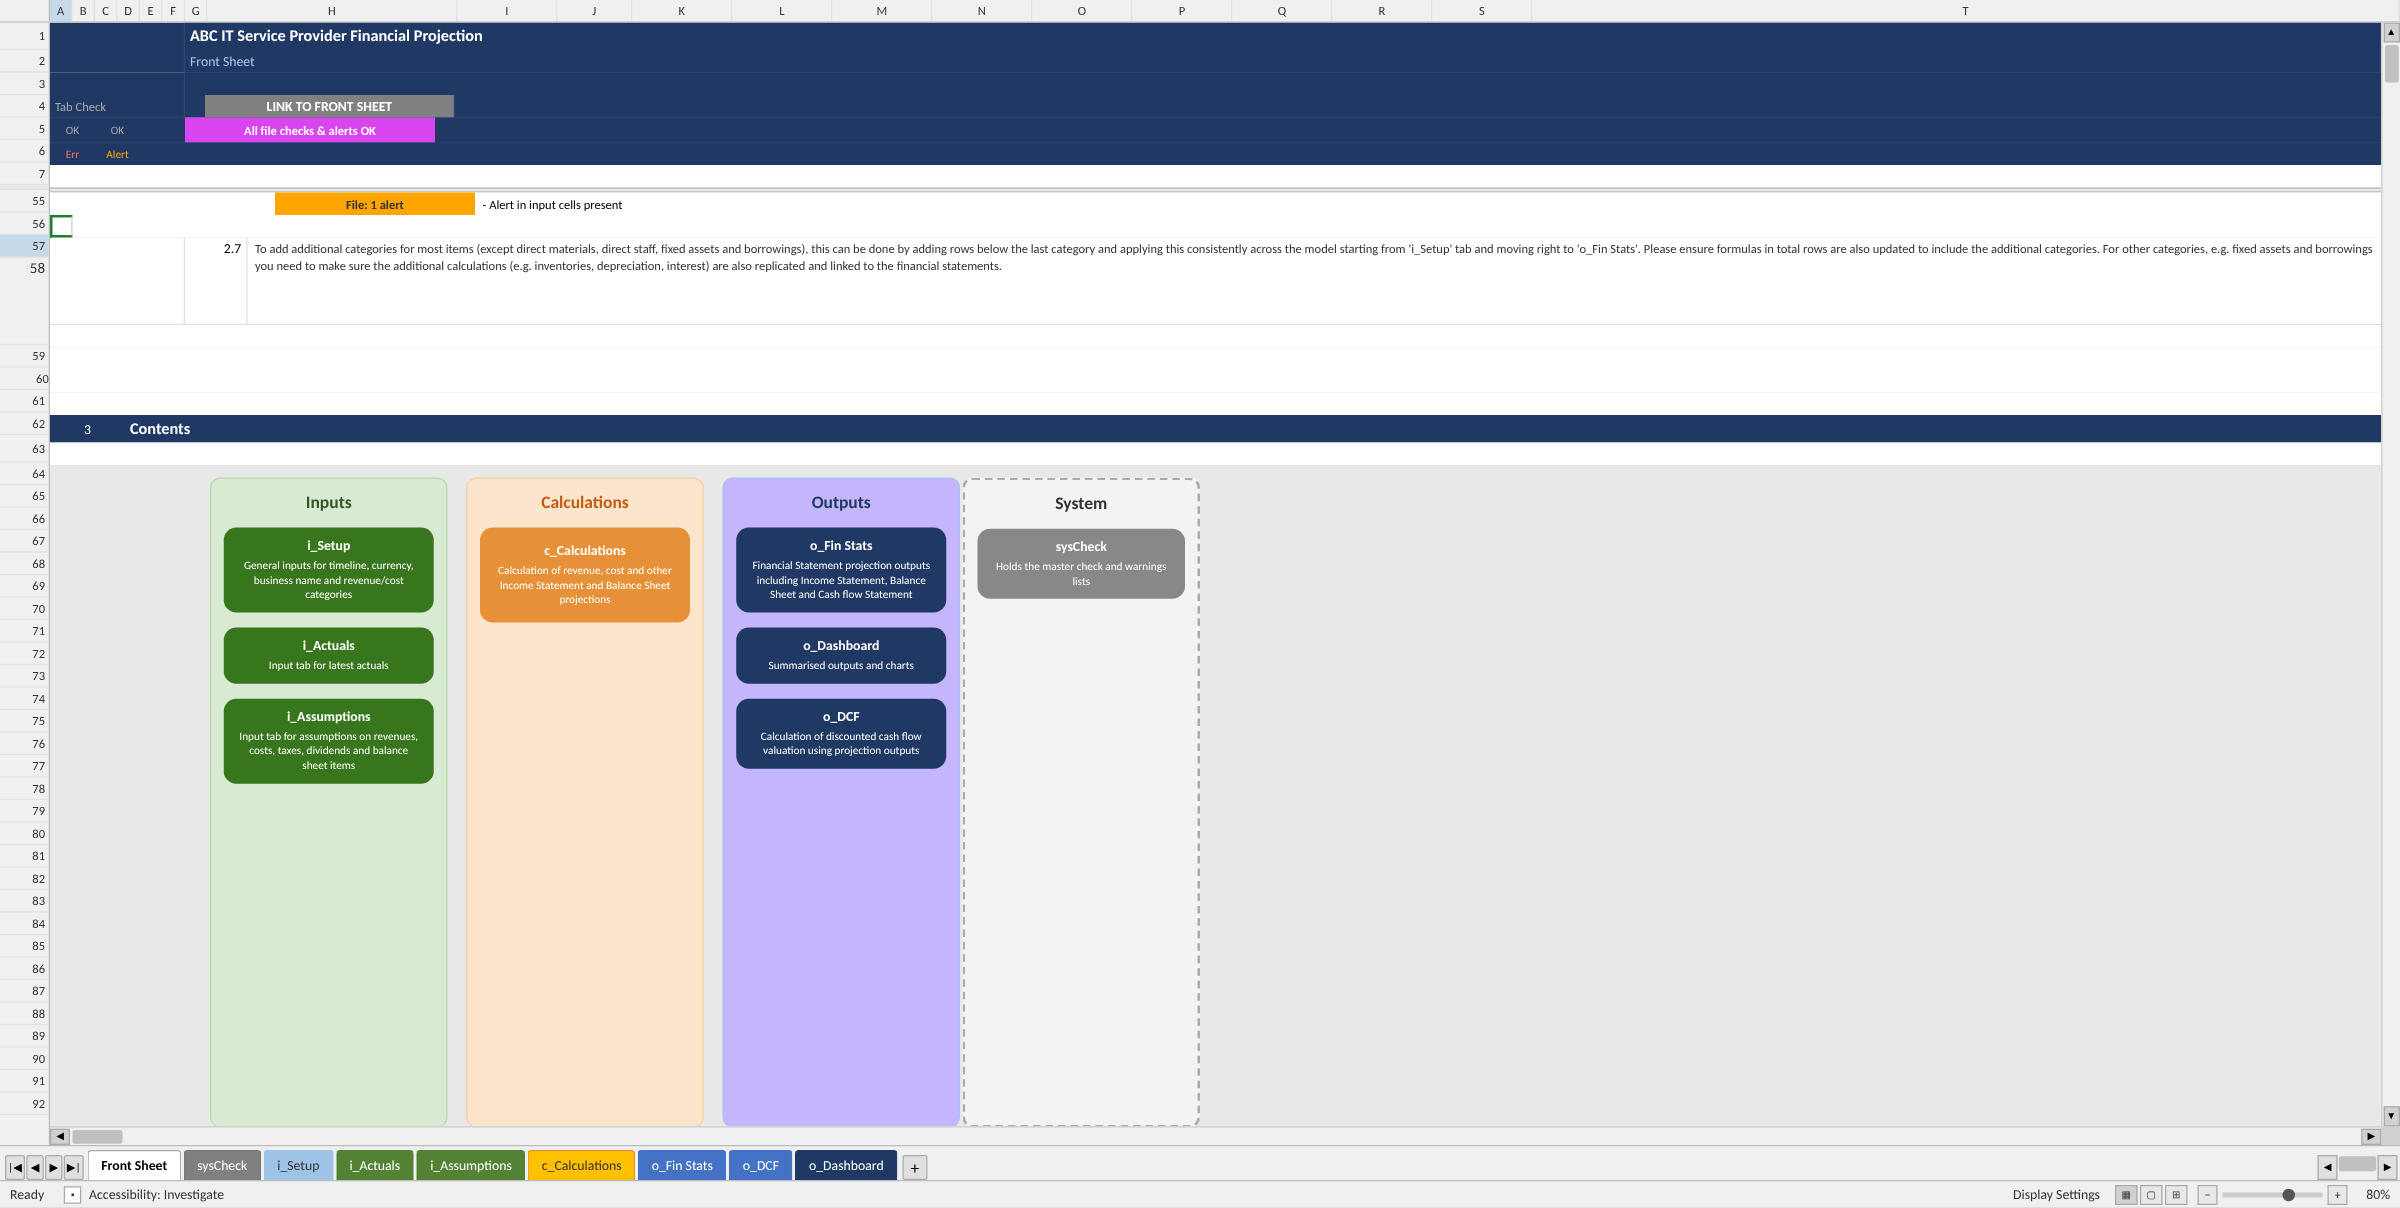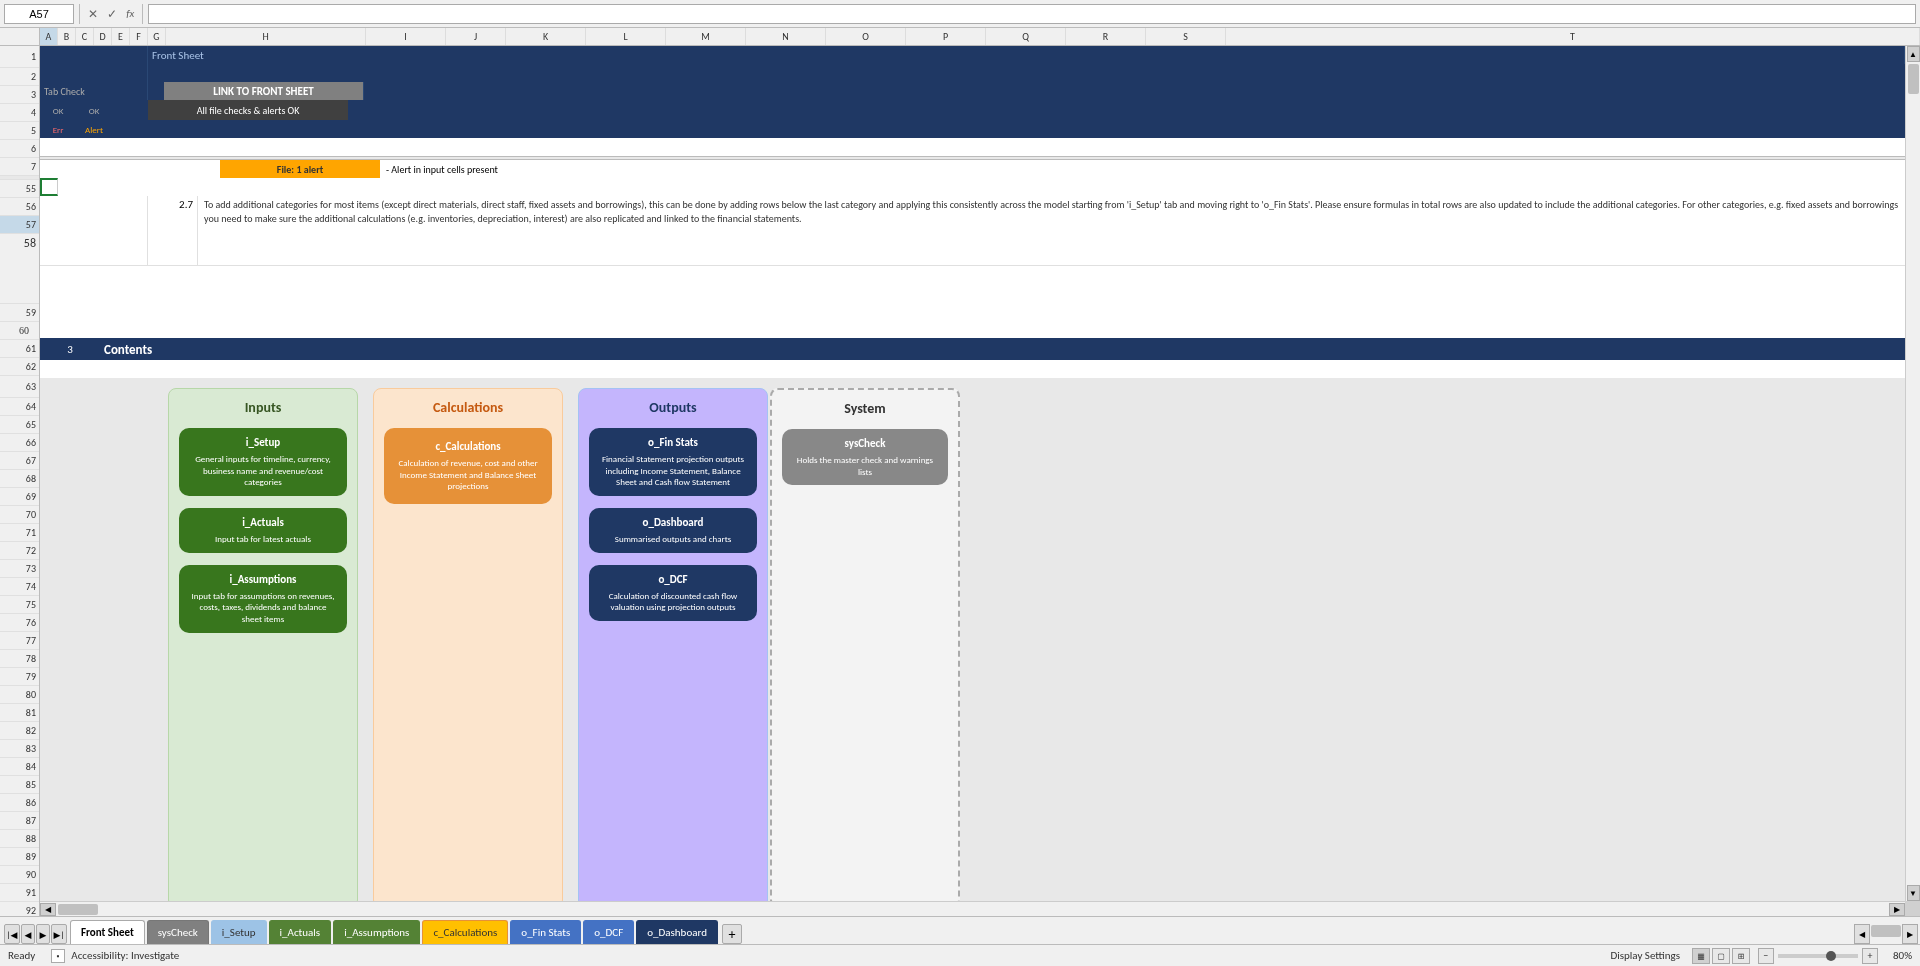--- a/index.html
+++ b/index.html
@@ -12,29 +12,20 @@
       overflow: hidden;
       display: flex;
       flex-direction: column;
     }
   </style>
 </head>
 <body>
 
 <div style="display:flex;flex-direction:column;height:966px;width:1920px;background:#d0d0d0;">
 
-  <div style="height:28px;background:#f0f0f0;display:flex;align-items:center;border-bottom:1px solid #bbb;padding:0 4px;gap:3px;flex-shrink:0;">
-    <input value="A57" style="width: 70px; height: 20px; border: 1px solid rgb(170, 170, 170); font-size: 11px; padding: 0px 3px; text-align: center;">
-    <div style="width:1px;height:20px;background:#bbb;margin:0 2px;"></div>
-    <span style="font-size:12px;color:#666;cursor:pointer;padding:0 3px;">✕</span>
-    <span style="font-size:12px;color:#666;cursor:pointer;padding:0 3px;">✓</span>
-    <span style="font-size:11px;color:#666;font-style:italic;cursor:pointer;padding:0 3px;">fx</span>
-    <div style="width:1px;height:20px;background:#bbb;margin:0 2px;"></div>
-    <input style="flex: 1 1 0%; height: 20px; border: 1px solid rgb(170, 170, 170); font-size: 11px; padding: 0px 4px;" value="">
-  </div>
 
   <div style="flex:1;display:flex;flex-direction:column;overflow:hidden;">
 
     <div style="display:flex;flex-shrink:0;height:18px;background:#f0f0f0;border-bottom:1px solid #bbb;">
       <div style="width:40px;flex-shrink:0;border-right:1px solid #bbb;background:#f0f0f0;"></div>
 
       <div style="width:18px;flex-shrink:0;border-right:1px solid #ddd;text-align:center;font-size:10px;color:#333;display:flex;align-items:center;justify-content:center;background:#c5d9e8;">A</div>
       <div style="width:18px;flex-shrink:0;border-right:1px solid #ddd;text-align:center;font-size:10px;color:#333;display:flex;align-items:center;justify-content:center;background:#f0f0f0;">B</div>
       <div style="width:18px;flex-shrink:0;border-right:1px solid #ddd;text-align:center;font-size:10px;color:#333;display:flex;align-items:center;justify-content:center;background:#f0f0f0;">C</div>
       <div style="width:18px;flex-shrink:0;border-right:1px solid #ddd;text-align:center;font-size:10px;color:#333;display:flex;align-items:center;justify-content:center;background:#f0f0f0;">D</div>
@@ -67,21 +58,21 @@
         <div style="height:18px;border-bottom:1px solid #e0e0e0;text-align:right;padding-right:3px;font-size:10px;color:#333;display:flex;align-items:center;justify-content:flex-end;">6</div>
 
         <div style="height:18px;border-bottom:1px solid #e0e0e0;text-align:right;padding-right:3px;font-size:10px;color:#333;display:flex;align-items:center;justify-content:flex-end;">7</div>
 
         <div style="height:4px;background:#e8e8e8;border-bottom:1px solid #e0e0e0;"></div>
         <div style="height:18px;border-bottom:1px solid #e0e0e0;text-align:right;padding-right:3px;font-size:10px;color:#333;display:flex;align-items:center;justify-content:flex-end;">55</div>
         <div style="height:18px;border-bottom:1px solid #e0e0e0;text-align:right;padding-right:3px;font-size:10px;color:#333;display:flex;align-items:center;justify-content:flex-end;">56</div>
         <div style="height:18px;border-bottom:1px solid #e0e0e0;text-align:right;padding-right:3px;font-size:10px;color:#333;background:#c5d9e8;display:flex;align-items:center;justify-content:flex-end;">57</div>
         <div style="height:70px;border-bottom:1px solid #e0e0e0;text-align:right;padding-right:3px;font-size:12px;color:#333;display:flex;align-items:flex-start;justify-content:flex-end;padding-top:2px;">58</div>
         <div style="height:18px;border-bottom:1px solid #e0e0e0;text-align:right;padding-right:3px;font-size:10px;color:#333;display:flex;align-items:center;justify-content:flex-end;">59</div>
-        <div style="height:18px;border-bottom:1px solid #e0e0e0;text-align:right;padding-right:10px;font-size:10px;color:#333;display:flex;align-items:center;justify-content:flex-end;font-family:Liberation Serif, serif;">60</div>
+        <div style="height:18px;border-bottom:1px solid #e0e0e0;text-align:right;padding-right:0;font-size:10px;color:#333;display:flex;align-items:center;justify-content:flex-end;">60</div>
         <div style="height:18px;border-bottom:1px solid #e0e0e0;text-align:right;padding-right:3px;font-size:10px;color:#333;display:flex;align-items:center;justify-content:flex-end;">61</div>
         <div style="height:18px;border-bottom:1px solid #e0e0e0;text-align:right;padding-right:3px;font-size:10px;color:#333;display:flex;align-items:center;justify-content:flex-end;">62</div>
         <div style="height:22px;border-bottom:1px solid #e0e0e0;text-align:right;padding-right:3px;font-size:10px;color:#333;display:flex;align-items:center;justify-content:flex-end;">63</div>
         <div style="height:18px;border-bottom:1px solid #e0e0e0;text-align:right;padding-right:3px;font-size:10px;color:#333;display:flex;align-items:center;justify-content:flex-end;">64</div>
         <div style="height:18px;border-bottom:1px solid #e0e0e0;text-align:right;padding-right:3px;font-size:10px;color:#333;display:flex;align-items:center;justify-content:flex-end;">65</div>
         <div style="height:18px;border-bottom:1px solid #e0e0e0;text-align:right;padding-right:3px;font-size:10px;color:#333;display:flex;align-items:center;justify-content:flex-end;">66</div>
         <div style="height:18px;border-bottom:1px solid #e0e0e0;text-align:right;padding-right:3px;font-size:10px;color:#333;display:flex;align-items:center;justify-content:flex-end;">67</div>
         <div style="height:18px;border-bottom:1px solid #e0e0e0;text-align:right;padding-right:3px;font-size:10px;color:#333;display:flex;align-items:center;justify-content:flex-end;">68</div>
         <div style="height:18px;border-bottom:1px solid #e0e0e0;text-align:right;padding-right:3px;font-size:10px;color:#333;display:flex;align-items:center;justify-content:flex-end;">69</div>
         <div style="height:18px;border-bottom:1px solid #e0e0e0;text-align:right;padding-right:3px;font-size:10px;color:#333;display:flex;align-items:center;justify-content:flex-end;">70</div>
@@ -106,20 +97,24 @@
         <div style="height:18px;border-bottom:1px solid #e0e0e0;text-align:right;padding-right:3px;font-size:10px;color:#333;display:flex;align-items:center;justify-content:flex-end;">89</div>
         <div style="height:18px;border-bottom:1px solid #e0e0e0;text-align:right;padding-right:3px;font-size:10px;color:#333;display:flex;align-items:center;justify-content:flex-end;">90</div>
         <div style="height:18px;border-bottom:1px solid #e0e0e0;text-align:right;padding-right:3px;font-size:10px;color:#333;display:flex;align-items:center;justify-content:flex-end;">91</div>
         <div style="height:18px;border-bottom:1px solid #e0e0e0;text-align:right;padding-right:3px;font-size:10px;color:#333;display:flex;align-items:center;justify-content:flex-end;">92</div>
 
       </div>
 
       <div style="flex:1;overflow:hidden;position:relative;">
         <div style="overflow:hidden;position:absolute;top:0;left:0;right:15px;bottom:0;">
 
+          <div style="display:flex;height:22px;background:#1f3864;">
+            <div style="width:108px;flex-shrink:0;border-right:1px solid #2a4875;"></div>
+            <div style="flex:1;border-right:1px solid #2a4875;background:#1f3864;color:white;font-weight:bold;font-size:13px;display:flex;align-items:center;padding-left:4px;">ABC IT Service Provider Financial Projection</div>
+          </div>
 
           <div style="display:flex;height:18px;background:#1f3864;">
             <div style="width:108px;flex-shrink:0;border-right:1px solid #2a4875;"></div>
             <div style="flex:1;border-right:1px solid #2a4875;background:#1f3864;color:#aac4e8;font-size:11px;display:flex;align-items:center;padding-left:4px;">Front Sheet</div>
           </div>
 
           <div style="display:flex;height:18px;background:#1f3864;">
             <div style="width:108px;flex-shrink:0;border-right:1px solid #2a4875;"></div>
             <div style="flex:1;background:#1f3864;"></div>
           </div>
@@ -127,21 +122,21 @@
           <div style="display:flex;height:18px;background:#1f3864;">
             <div style="width:108px;flex-shrink:0;border-right:1px solid #2a4875;background:#1f3864;color:#aaa;font-size:10px;display:flex;align-items:center;padding-left:4px;">Tab Check</div>
             <div style="width:200px;flex-shrink:0;border-right:1px solid #2a4875;background:#808080;color:white;font-weight:bold;font-size:11px;display:flex;align-items:center;justify-content:center;cursor:pointer;margin-left:16px;">LINK TO FRONT SHEET</div>
             <div style="flex:1;background:#1f3864;"></div>
           </div>
 
           <div style="display:flex;height:20px;background:#1f3864;">
             <div style="width:36px;flex-shrink:0;background:#1f3864;color:#aaa;font-size:9px;display:flex;align-items:center;justify-content:center;">OK</div>
             <div style="width:36px;flex-shrink:0;background:#1f3864;color:#aaa;font-size:9px;display:flex;align-items:center;justify-content:center;">OK</div>
             <div style="width:36px;flex-shrink:0;background:#1f3864;"></div>
-            <div style="width:200px;flex-shrink:0;background:#404040;color:white;font-size:10px;display:flex;align-items:center;justify-content:center;">All file checks &amp; alerts OK</div>
+            <div style="width:200px;flex-shrink:0;background:#d946ef;color:white;font-size:10px;display:flex;align-items:center;justify-content:center;font-weight:bold;">All file checks &amp; alerts OK</div>
             <div style="flex:1;background:#1f3864;"></div>
           </div>
 
           <div style="display:flex;height:18px;background:#1f3864;">
             <div style="width:36px;flex-shrink:0;background:#1f3864;color:#ff6b6b;font-size:9px;display:flex;align-items:center;justify-content:center;">Err</div>
             <div style="width:36px;flex-shrink:0;background:#1f3864;color:#ffa500;font-size:9px;display:flex;align-items:center;justify-content:center;">Alert</div>
             <div style="flex:1;background:#1f3864;"></div>
           </div>
 
           <div style="display:flex;height:18px;background:white;">

